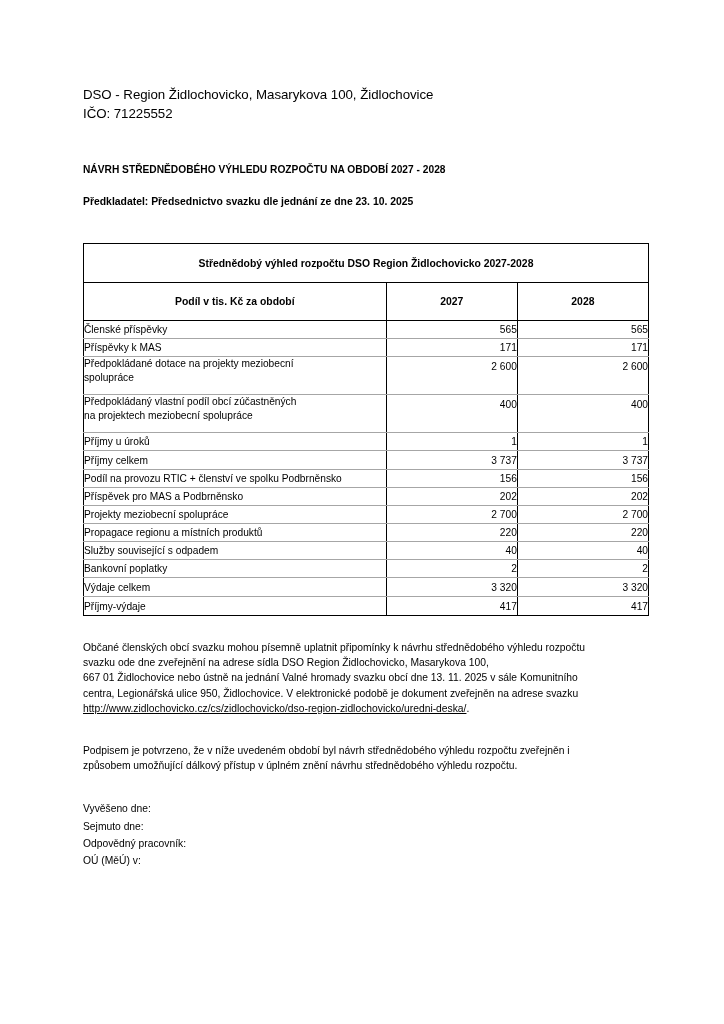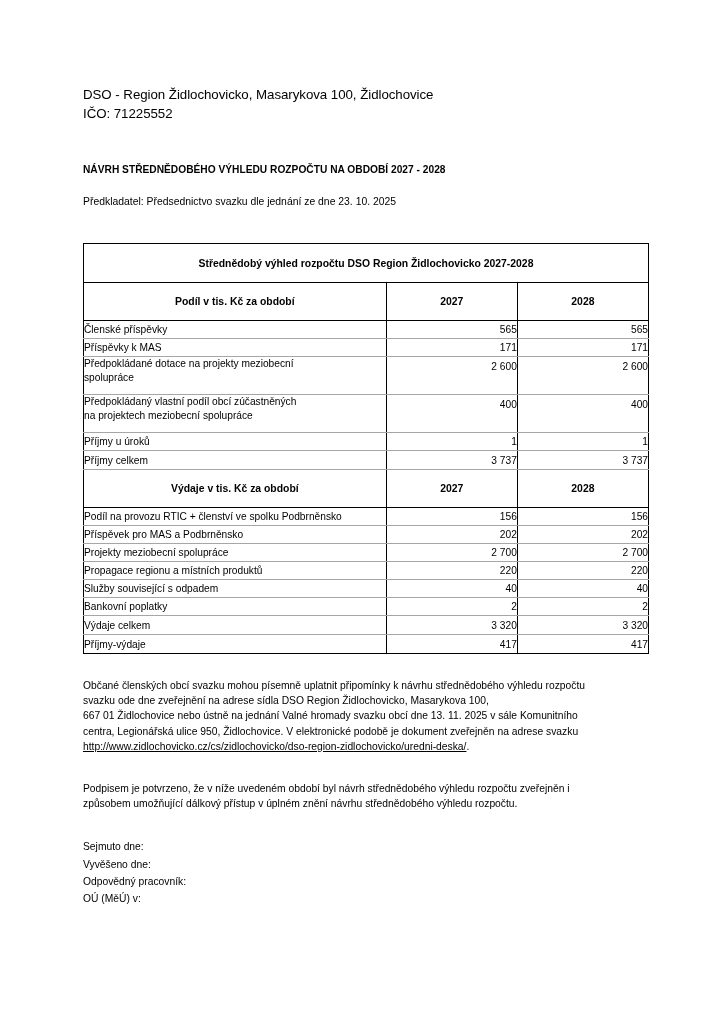--- a/index.html
+++ b/index.html
@@ -39,21 +39,21 @@
   }
   .subtitle {
     font-size: 10.2px;
     font-weight: bold;
     margin: 0;
     padding-top: 41px;
     letter-spacing: 0.01px;
   }
   .presenter {
     font-size: 10.4px;
-    font-weight: normal;
+    font-weight: bold;
     margin: 0;
     padding-top: 21px;
   }
 
   
   .budget-table {
     margin-top: 36px;
     border-collapse: collapse;
     width: 566px;
     table-layout: fixed;
@@ -220,25 +220,20 @@
           <td class="cell-num">1</td>
           <td class="cell-num">1</td>
         </tr>
 
         <tr class="data-row total-row">
           <td class="cell-label">Příjmy celkem</td>
           <td class="cell-num">3 737</td>
           <td class="cell-num">3 737</td>
         </tr>
 
-        <tr class="section-head">
-          <td>Výdaje v tis. Kč za období</td>
-          <td>2027</td>
-          <td>2028</td>
-        </tr>
 
         <tr class="data-row">
           <td class="cell-label">Podíl na provozu RTIC + členství ve spolku Podbrněnsko</td>
           <td class="cell-num">156</td>
           <td class="cell-num">156</td>
         </tr>
         <tr class="data-row">
           <td class="cell-label">Příspěvek pro MAS a Podbrněnsko</td>
           <td class="cell-num">202</td>
           <td class="cell-num">202</td>
@@ -285,20 +280,20 @@
       <div>centra, Legionářská ulice 950, Židlochovice. V elektronické podobě je dokument zveřejněn na adrese svazku</div>
       <div class="nojustify"><a class="url-line" href="#" style="color:#000">http://www.zidlochovicko.cz/cs/zidlochovicko/dso-region-zidlochovicko/uredni-deska/</a><span>.</span></div>
     </div>
 
     <div class="para para-sign">
       <div>Podpisem je potvrzeno, že v níže uvedeném období byl návrh střednědobého výhledu rozpočtu zveřejněn i</div>
       <div class="nojustify">způsobem umožňující dálkový přístup v úplném znění návrhu střednědobého výhledu rozpočtu.</div>
     </div>
 
     <div class="sign-block">
+      <p class="sign-line">Vyvěšeno dne:</p>
       <p class="sign-line">Sejmuto dne:</p>
-      <p class="sign-line">Vyvěšeno dne:</p>
       <p class="sign-line">Odpovědný pracovník:</p>
       <p class="sign-line">OÚ (MěÚ) v:</p>
     </div>
 
   </div>
 </div>
 
 </body></html>

